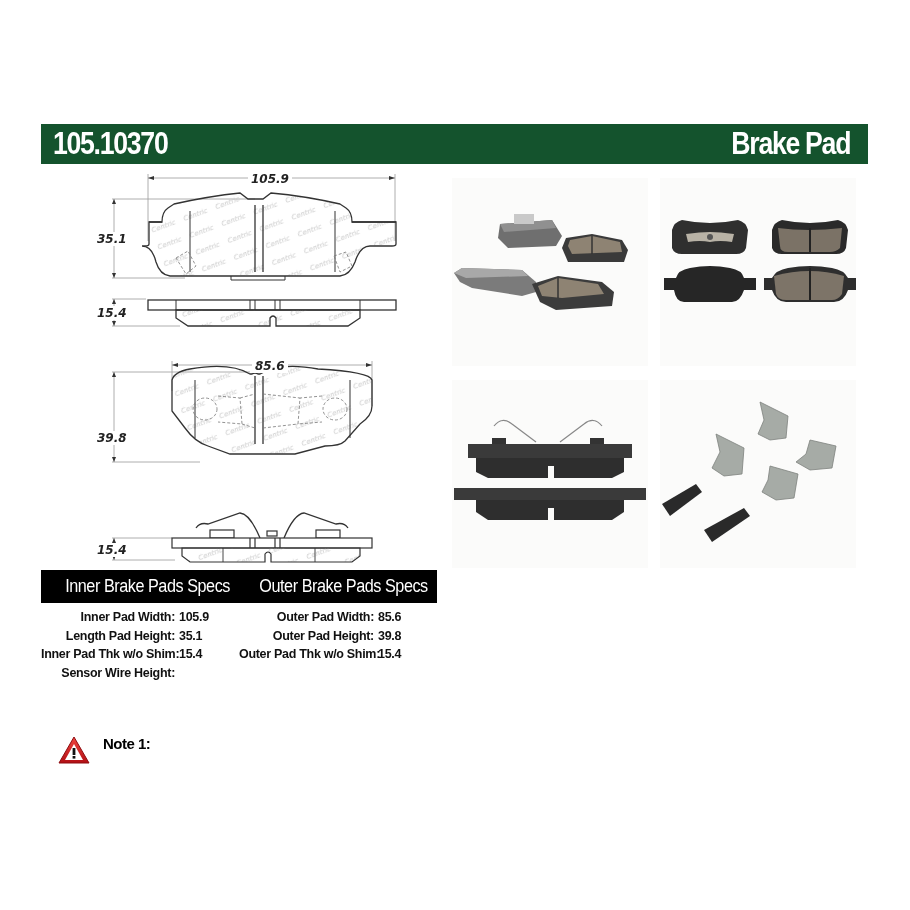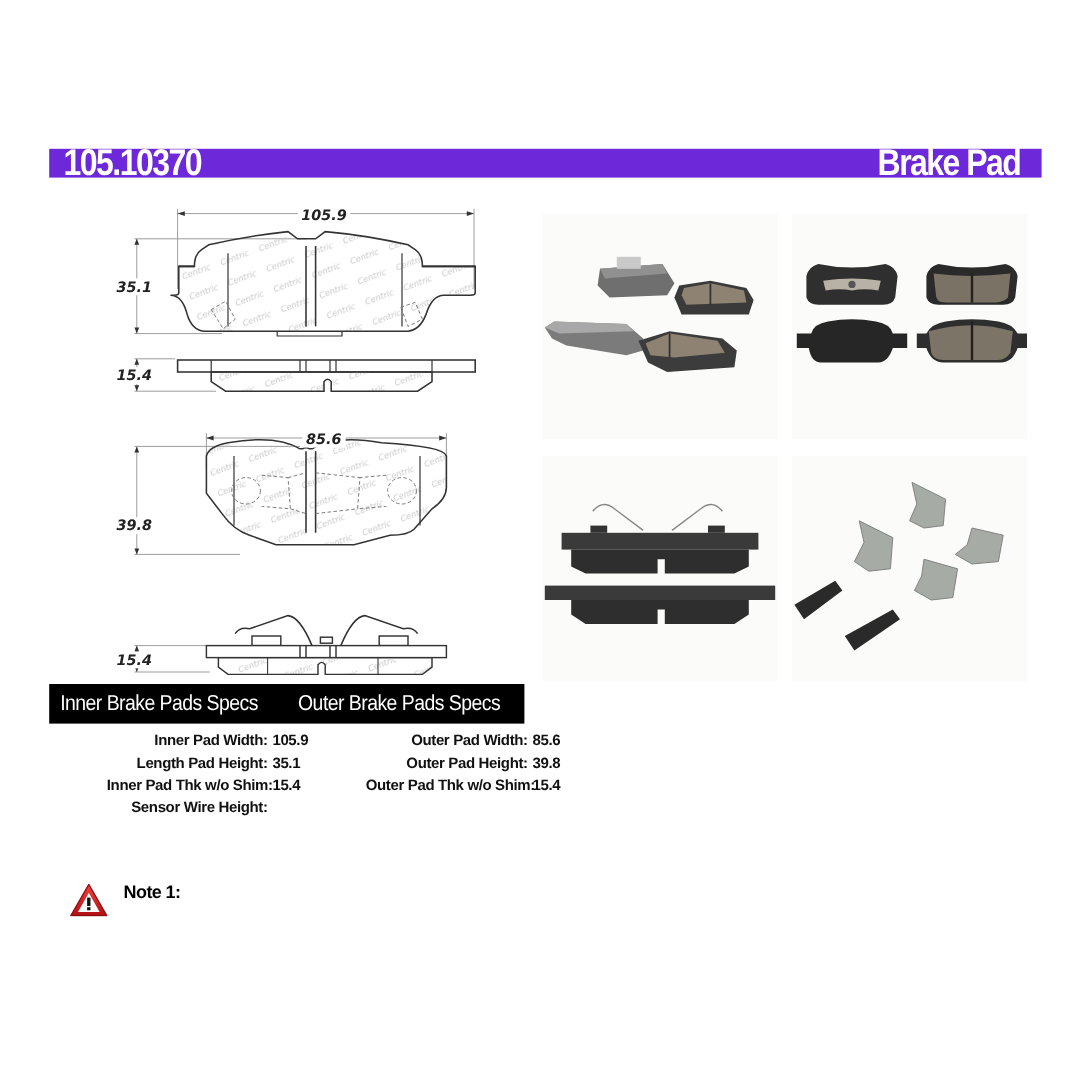--- a/index.html
+++ b/index.html
@@ -1,21 +1,21 @@
 <!DOCTYPE html>
 <html><head>
 <meta charset="utf-8">
 <style>
   * { box-sizing: border-box; margin: 0; padding: 0; }
   html, body { width: 910px; height: 910px; background: #ffffff; overflow: hidden; }
   body { position: relative; font-family: "Liberation Sans", sans-serif; color: #000; }
 
   .title-bar {
-    position: absolute; left: 41px; top: 124px; width: 827px; height: 24px;
-    background: #6d28d9; color: #fff;
+    position: absolute; left: 41px; top: 124px; width: 827px; height: 40px;
+    background: #14532d; color: #fff;
     display: flex; align-items: center; justify-content: space-between;
     padding: 0 18px 0 12px;
   }
   .title-bar .part-no, .title-bar .category {
     font-family: "Liberation Sans", sans-serif;
     font-size: 31px; font-weight: bold; letter-spacing: -1.5px;
     transform: scaleX(0.86); transform-origin: left center;
   }
   .title-bar .category { transform-origin: right center; }
 
@@ -32,24 +32,24 @@
     position: absolute; background: #fbfbfa; overflow: hidden;
   }
   .photo svg { position: absolute; left: 0; top: 0; }
 
   .specs { position: absolute; left: 41px; top: 570px; width: 396px; }
   .specs-header {
     height: 33px; background: #000; color: #fff;
     display: flex; align-items: center;
     font-size: 18px; letter-spacing: -0.5px;
   }
-  .specs-header .col-h { flex: 1; text-align: left; white-space: nowrap; }
+  .specs-header .col-h { flex: 1; text-align: right; white-space: nowrap; }
   .specs-header .col-h span { display: inline-block; transform: scaleX(0.9); }
   .specs-body { display: flex; padding-top: 5px; }
-  .spec-col { width: 198px; margin-left: 48px; }
+  .spec-col { width: 198px; }
   .spec-row {
     display: flex; height: 18.5px; align-items: center; font-size: 12.5px;
     font-weight: bold; letter-spacing: -0.3px; color: #111;
   }
   .spec-row .k { width: 138px; text-align: right; padding-right: 4px; white-space: nowrap; }
   .spec-row .v { flex: 1; text-align: left; }
   .spec-col.outer .spec-row .k { width: 139px; }
 
   .notes { position: absolute; left: 58px; top: 734px; }
   .warn-icon { position: absolute; left: 0; top: 2px; width: 32px; height: 28px; }

